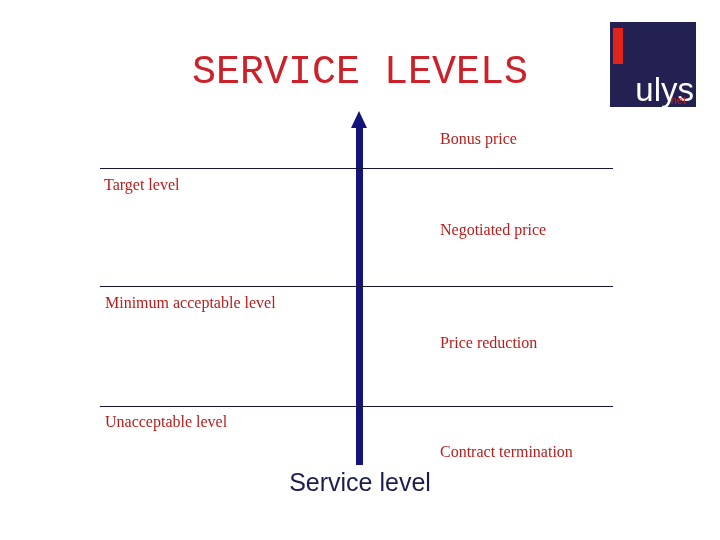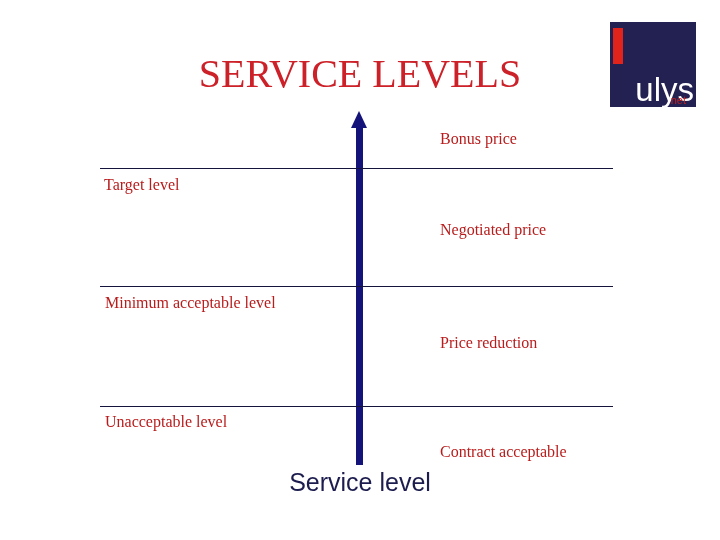--- a/index.html
+++ b/index.html
@@ -19,21 +19,21 @@
   
   .slide-title {
     position: absolute;
     top: 50px;
     left: 0;
     width: 720px;
     text-align: center;
     font-size: 40px;
     letter-spacing: 0px;
     color: #cc2128;
-    font-family: Liberation Serif, serif;
+    font-family: Liberation Mono, monospace;
   }
 
   
   .logo {
     position: absolute;
     left: 610px;
     top: 22px;
     width: 86px;
     height: 85px;
     background: #232052;
@@ -148,17 +148,17 @@
   <div class="divider divider-2"></div>
   <div class="divider divider-3"></div>
 
   <div class="lbl lvl-target">Target level</div>
   <div class="lbl lvl-minimum">Minimum acceptable level</div>
   <div class="lbl lvl-unacceptable">Unacceptable level</div>
 
   <div class="lbl out-bonus">Bonus price</div>
   <div class="lbl out-reduction">Price reduction</div>
   <div class="lbl out-negotiated">Negotiated price</div>
-  <div class="lbl out-termination">Contract acceptable</div>
+  <div class="lbl out-termination">Contract termination</div>
 
   <div class="axis-label">Service level</div>
 
 </div>
 
 </body></html>

